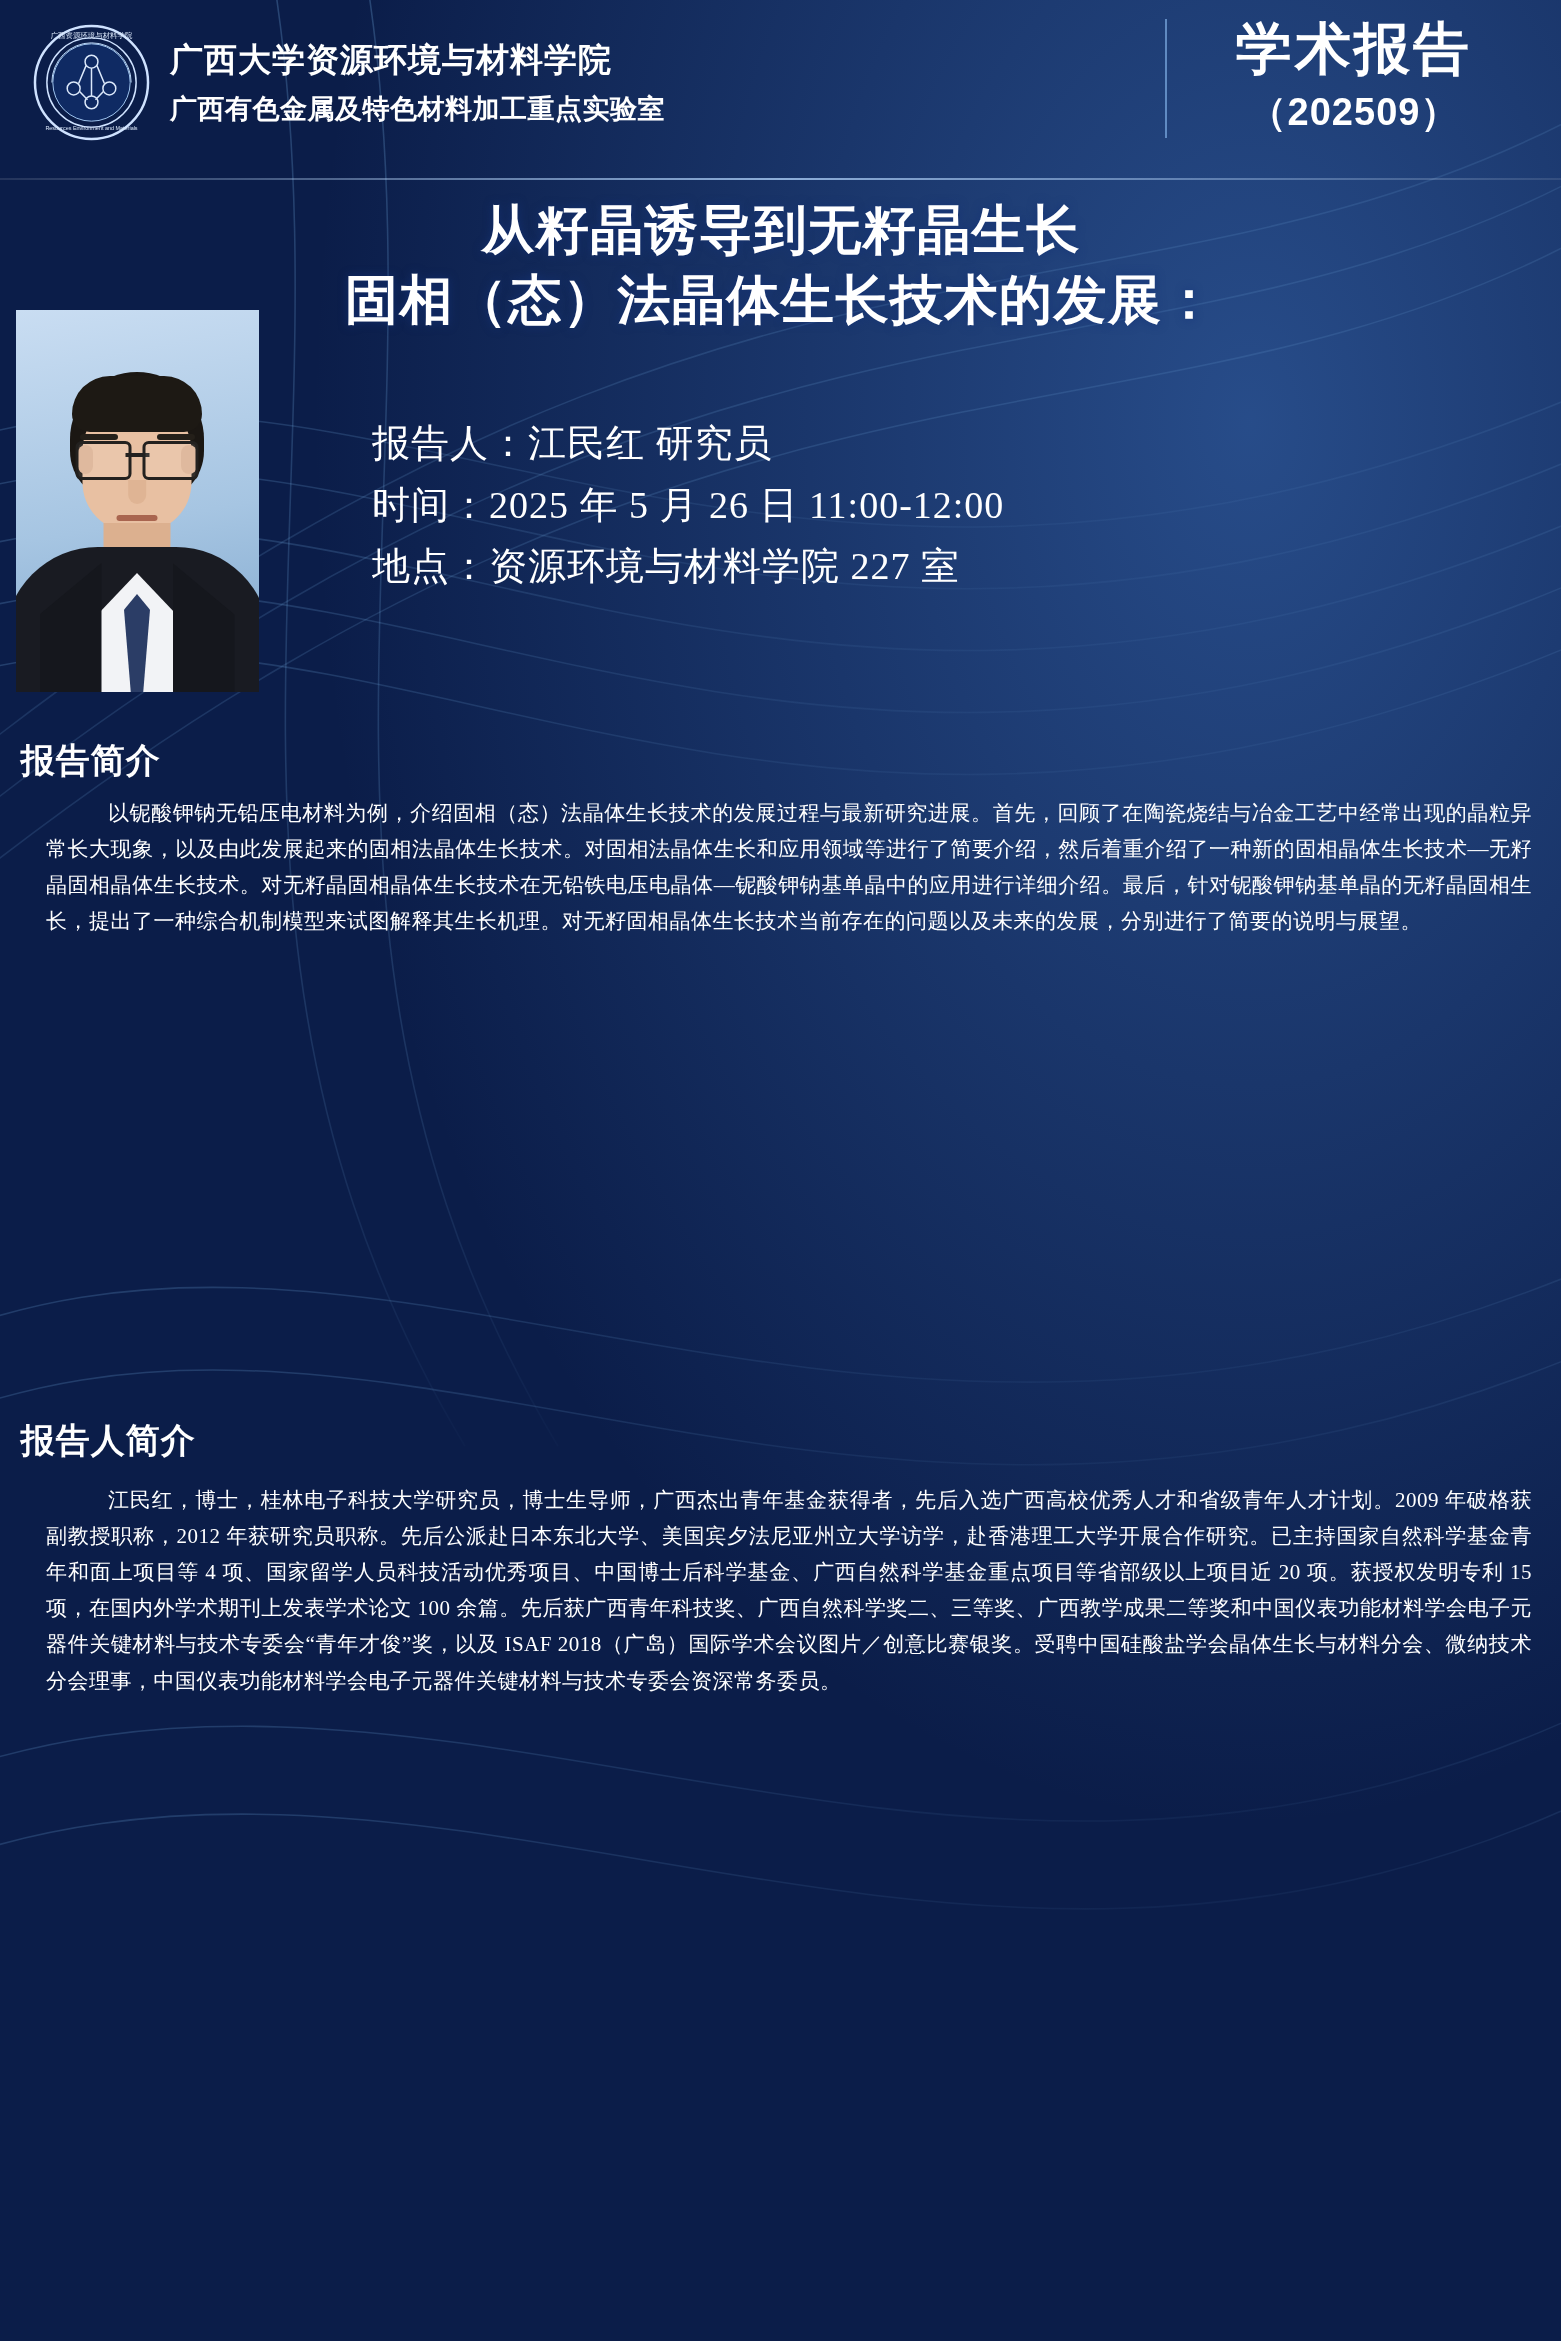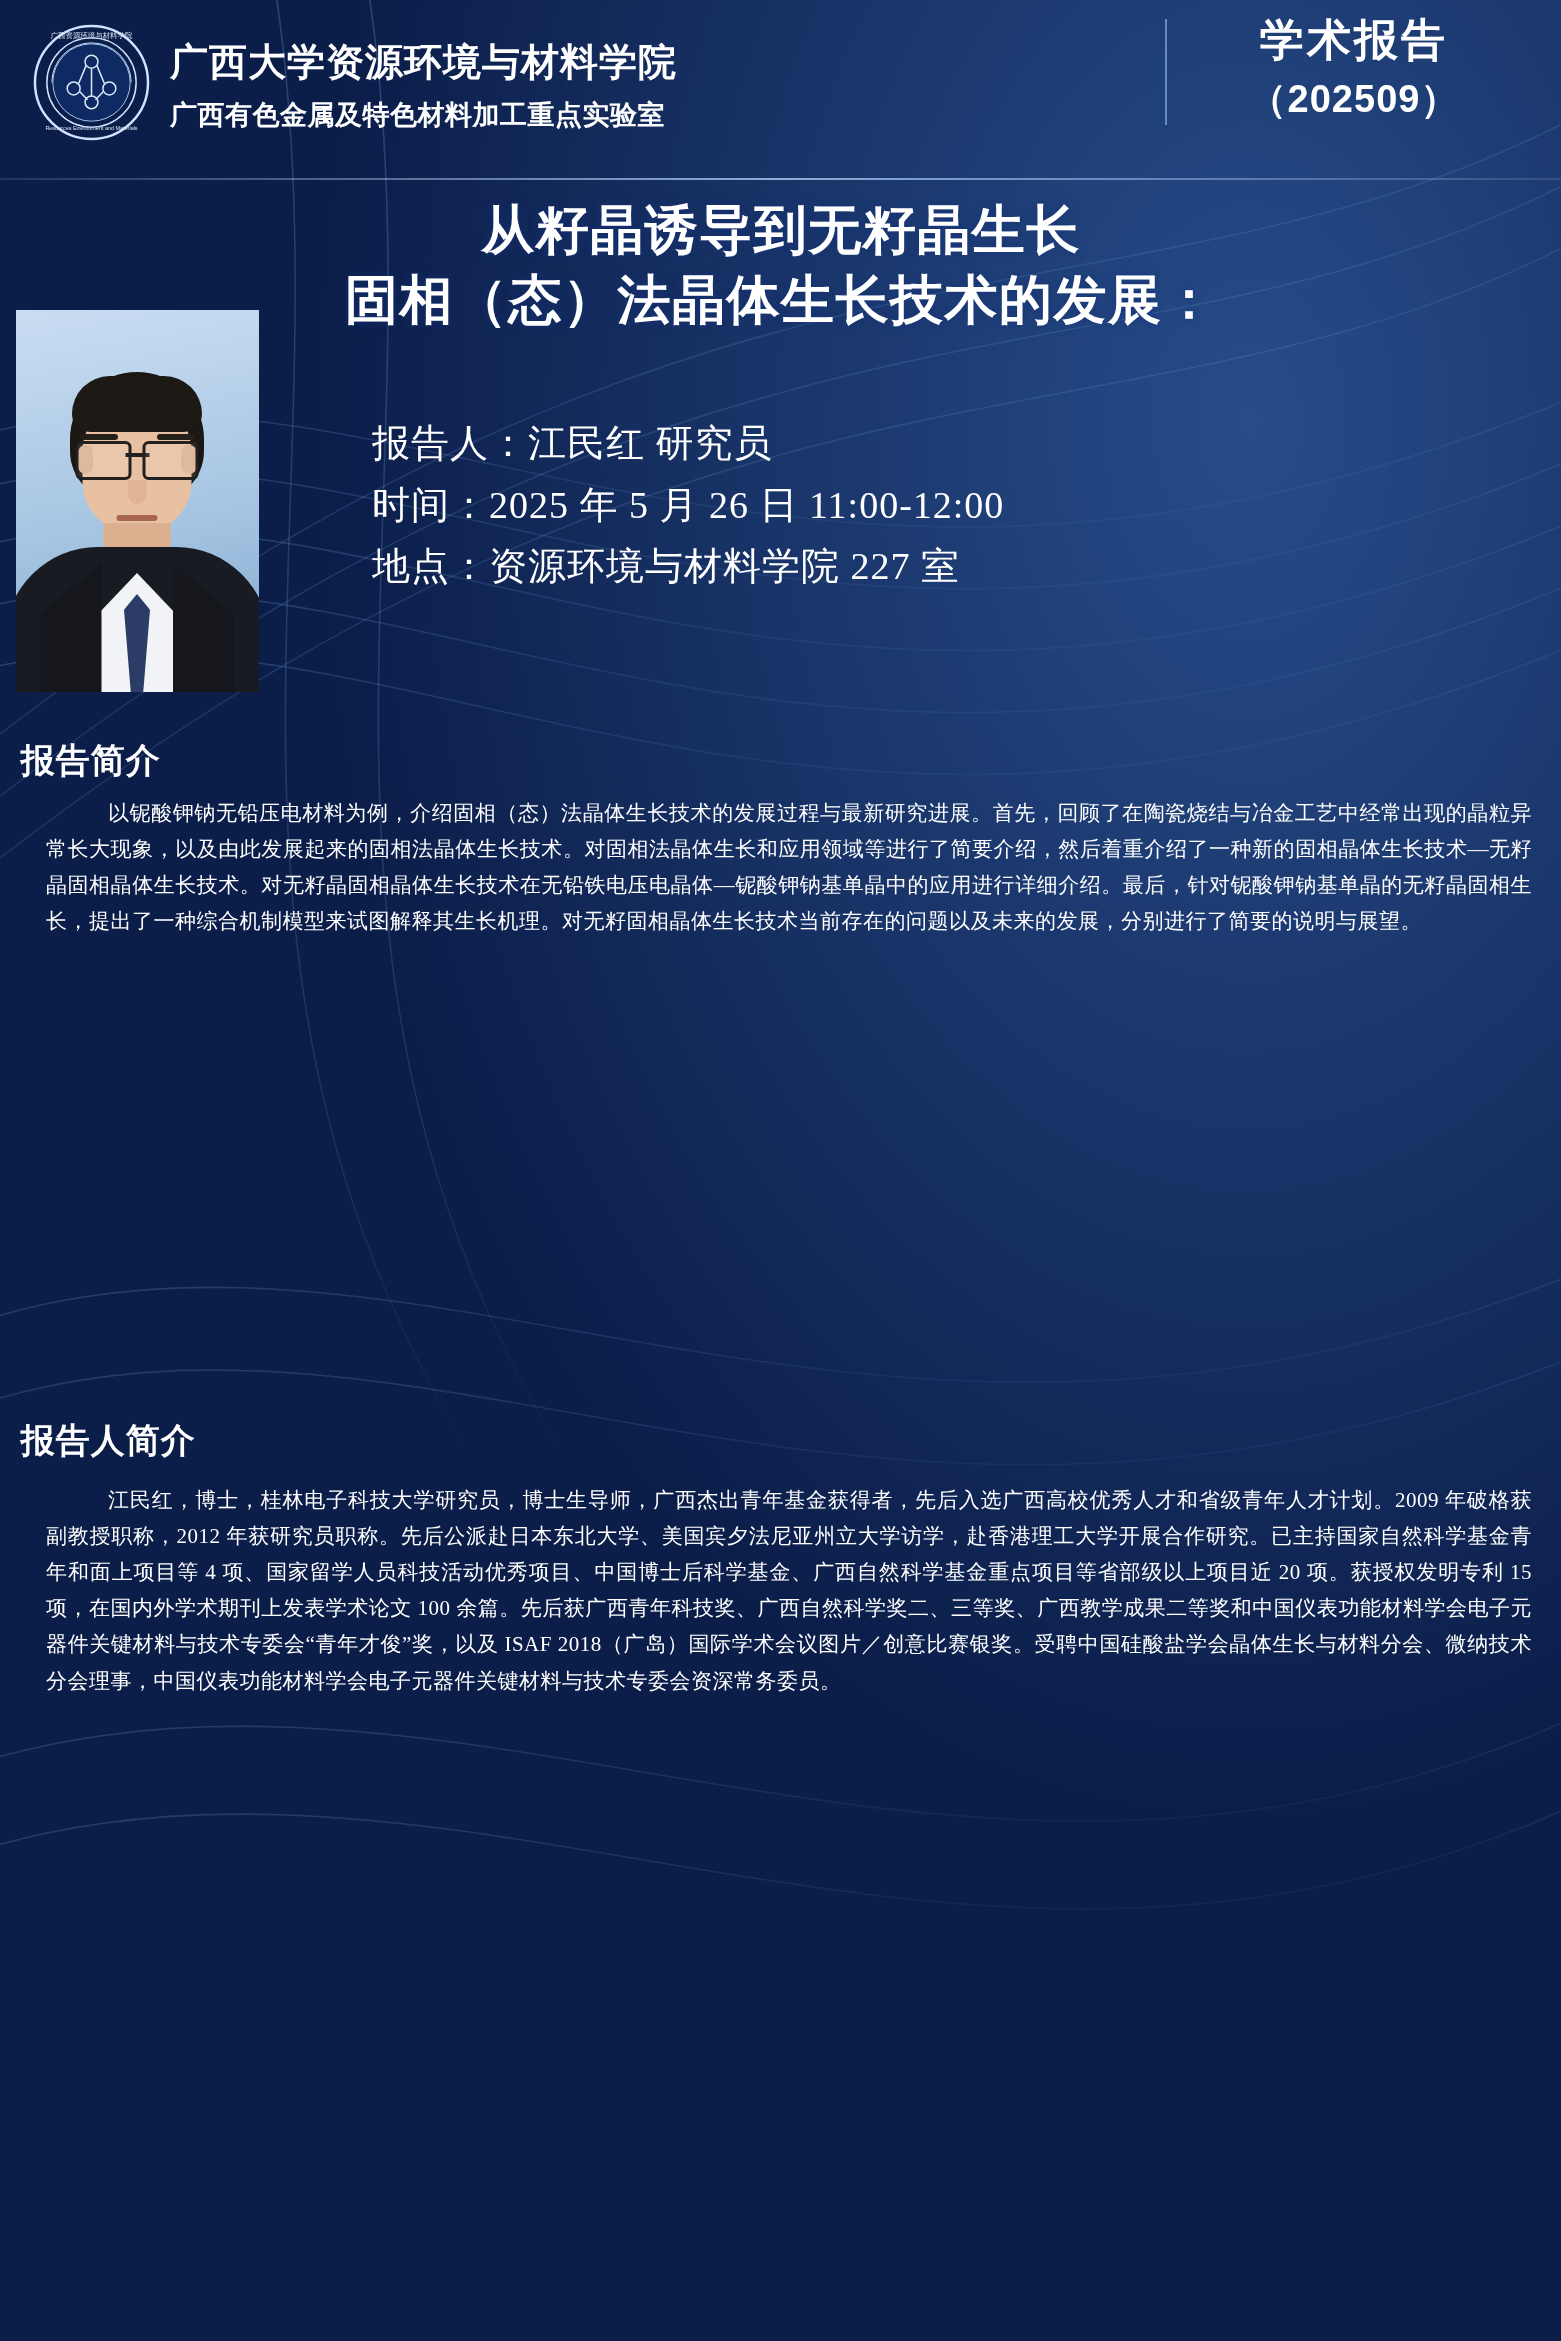--- a/index.html
+++ b/index.html
@@ -42,21 +42,21 @@
     height: 119px;
   }
   .logo svg { width: 100%; height: 100%; }
   .org-block {
     position: absolute;
     left: 170px;
     top: 39px;
     font-family: "Liberation Sans", "DejaVu Sans", sans-serif;
   }
   .org-line1 {
-    font-size: 38px;
+    font-size: 33px;
     font-weight: bold;
     letter-spacing: 1px;
     line-height: 1.25;
     color: #ffffff;
   }
   .org-line2 {
     font-size: 27px;
     font-weight: bold;
     letter-spacing: 0.5px;
     line-height: 1.3;
@@ -66,22 +66,22 @@
   .badge {
     position: absolute;
     right: 30px;
     top: 18.6px;
     width: 356px;
     text-align: center;
     border-left: 2.6px solid rgba(150,200,255,0.55);
     padding-left: 9.3px;
   }
   .badge-title {
-    font-family: Liberation Mono, monospace;
-    font-size: 44px;
+    font-family: Liberation Serif, serif;
+    font-size: 56px;
     font-weight: bold;
     letter-spacing: 3.1px;
     line-height: 1.1;
   }
   .badge-sub {
     font-family: "Liberation Sans", "DejaVu Sans", sans-serif;
     font-size: 38px;
     font-weight: bold;
     letter-spacing: 1px;
     margin-top: 7.2px;

